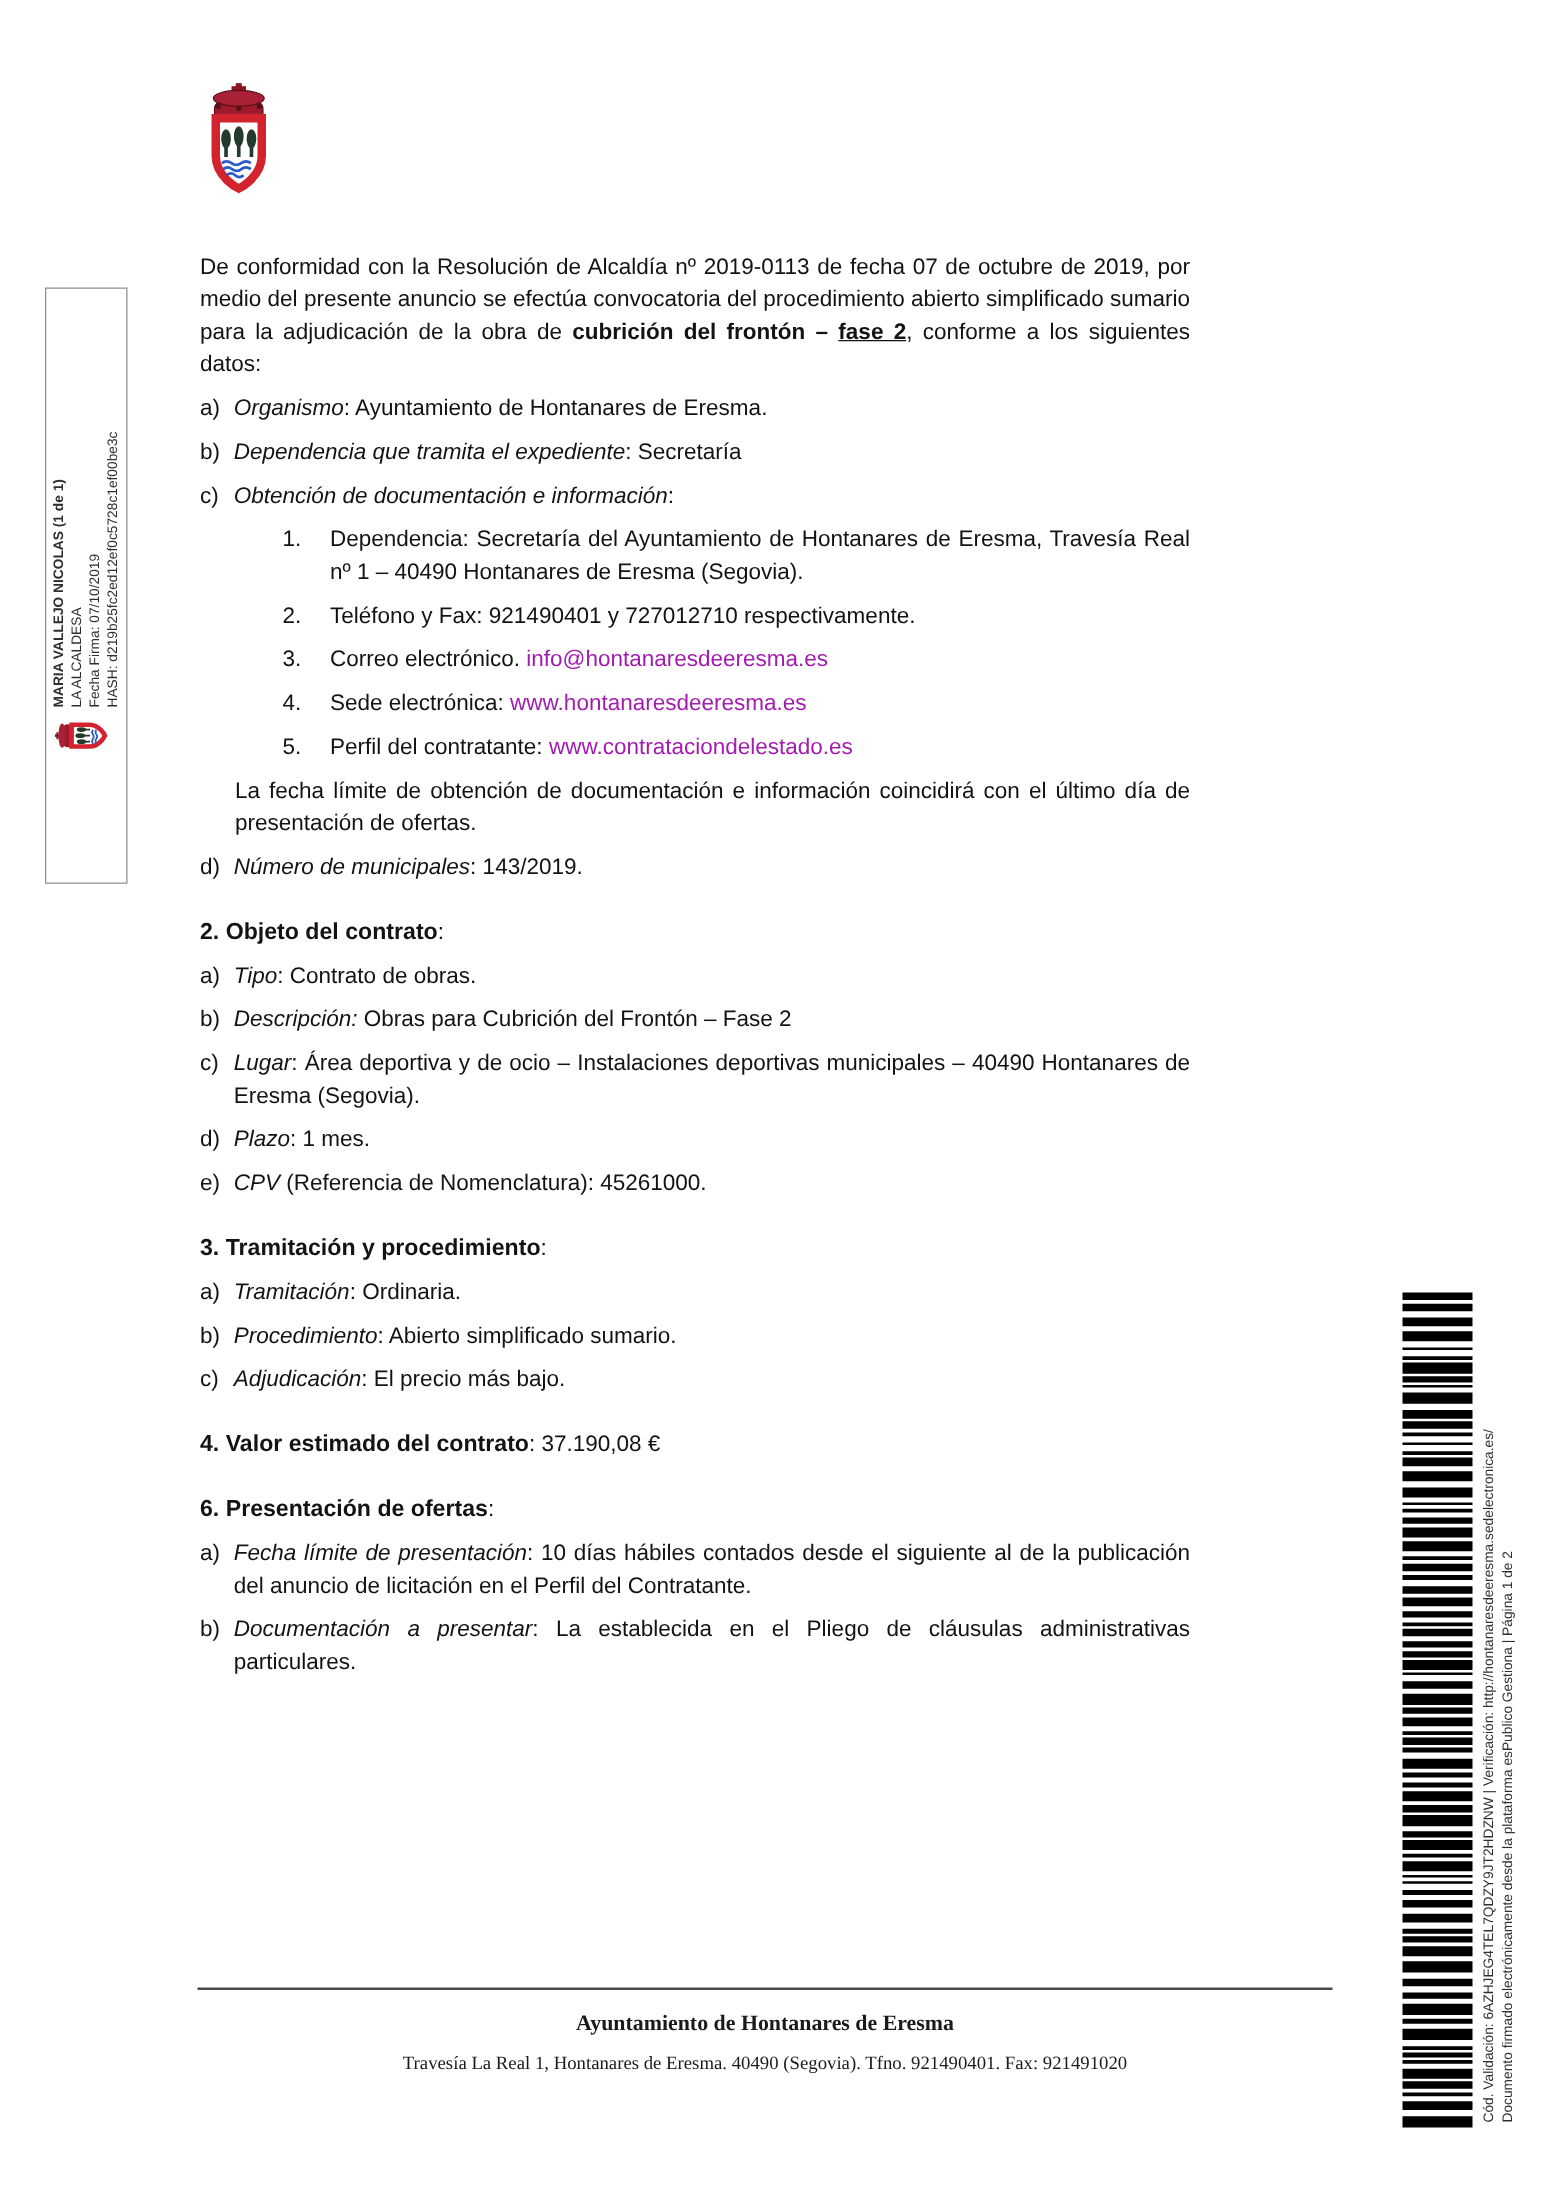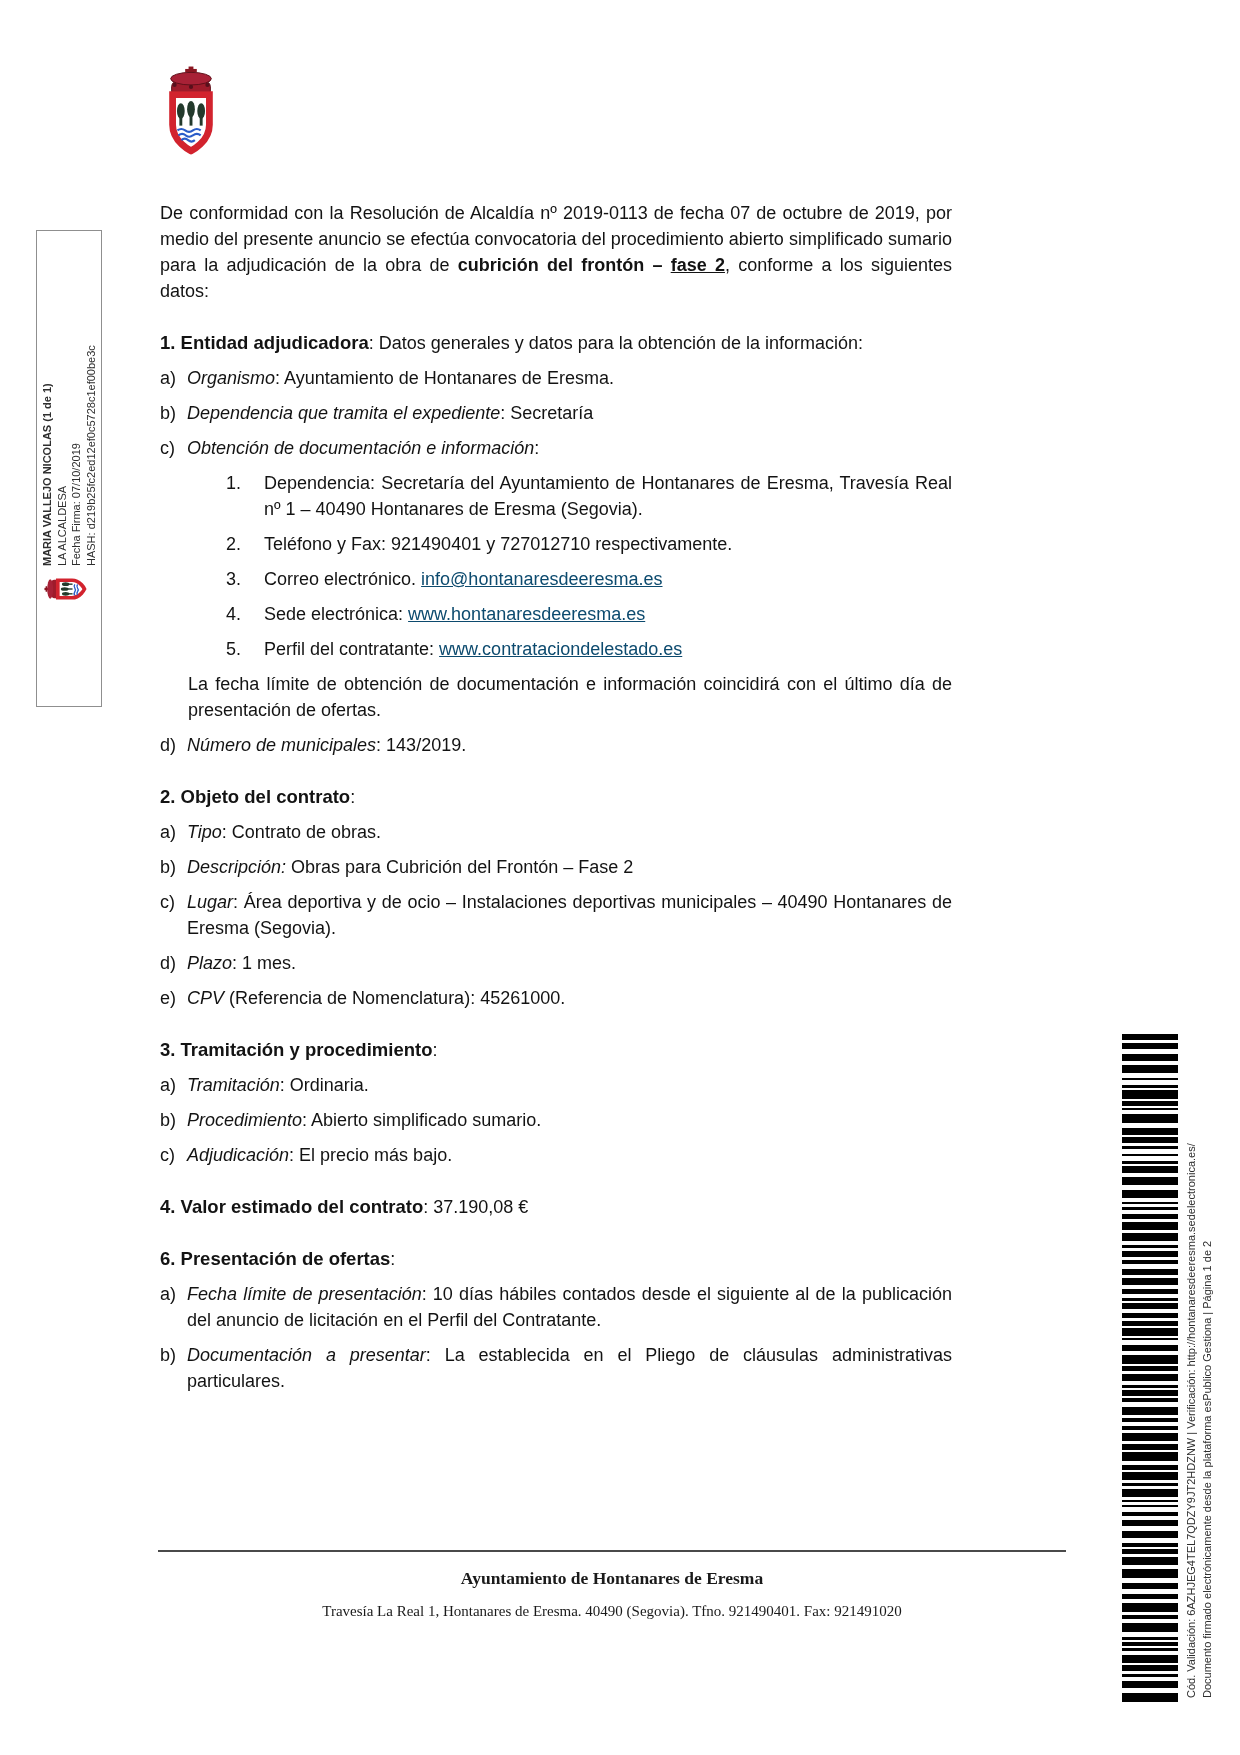--- a/index.html
+++ b/index.html
@@ -17,42 +17,42 @@
   .just{text-align:justify;}
   p.intro{margin:26px 0 0;}
   .sec-h{margin-top:26px;}
   .sec-h b{font-size:18.5px;}
   .li{display:flex;margin:9px 0;}
   .li .mk{flex:0 0 27px;}
   .li .tx{flex:1;text-align:justify;}
   .sub{margin-left:66px;}
   .sub .li .mk{flex:0 0 38px;}
   .note{margin-left:28px;margin-top:9px;text-align:justify;}
-  a.lnk{color:#0c4a6e;text-decoration:underline;cursor:pointer;}
+  a.lnk{color:#a21caf;cursor:pointer;}
   i{}
   
   #sig-box{position:absolute;left:36px;top:230px;width:64px;height:475px;border:1px solid #8f8f8f;background:#fff;}
   #sig-text{
     position:absolute;left:3px;bottom:140px;height:332px;width:58px;
     writing-mode:vertical-rl;transform:rotate(180deg);
     font-size:11px;line-height:14.5px;color:#2e2e2e;white-space:nowrap;
   }
   #sig-text .b{font-weight:bold;}
   #sig-logo{position:absolute;bottom:92px;left:50%;transform:translateX(-50%) rotate(-90deg);}
   
   #validation{position:absolute;left:1122px;top:1022px;width:110px;height:676px;}
   #barcode{position:absolute;left:0;top:12px;width:56px;height:660px;}
   #barcode .bar{width:100%;background:#000;}
   #val-text{
     position:absolute;left:62px;bottom:0;height:672px;
     writing-mode:vertical-rl;transform:rotate(180deg);
     font-size:11px;line-height:15.5px;color:#2e2e2e;white-space:nowrap;
   }
   
-  #footer{position:absolute;left:158px;top:1550px;width:908px;text-align:center;font-family:"Liberation Serif",serif;}
+  #footer{position:absolute;left:158px;top:1590px;width:908px;text-align:center;font-family:"Liberation Serif",serif;}
   #footer .rule{border-top:2px solid #4a4a4a;height:0;}
   #footer .org{font-weight:bold;font-size:17.5px;color:#1a1a1a;margin-top:16px;}
   #footer .addr{font-size:15px;color:#1a1a1a;margin-top:14px;}
 </style>
 </head>
 <body>
 
 <div class="main">
 
   <div class="logo-row">
@@ -79,21 +79,20 @@
           <path d="M19 72 q4 -3 7.5 0 q4 3 7.5 0 q4 -3 8 0"></path>
           <path d="M22 77 q3.5 -3 7 0 q3.5 3 7 0"></path>
         </g>
       </svg>
     </span>
   </div>
 
 
   <p class="intro just"><span>De conformidad con la Resolución de Alcaldía nº 2019-0113 de fecha 07 de octubre de 2019, por medio del presente anuncio se efectúa convocatoria del procedimiento abierto simplificado sumario para la adjudicación de la obra de </span><b>cubrición del frontón – </b><b><u>fase 2</u></b><span>, conforme a los siguientes datos:</span></p>
 
-  <div class="sec-h just"><b><span>1.</span> <span>Entidad adjudicadora</span></b><span>: Datos generales y datos para la obtención de la información:</span></div>
 
   <div class="li">
     <span class="mk">a)</span>
     <span class="tx"><i>Organismo</i><span>: Ayuntamiento de Hontanares de Eresma.</span></span>
   </div>
   <div class="li">
     <span class="mk">b)</span>
     <span class="tx"><i>Dependencia que tramita el expediente</i><span>: Secretaría</span></span>
   </div>
   <div class="li">

